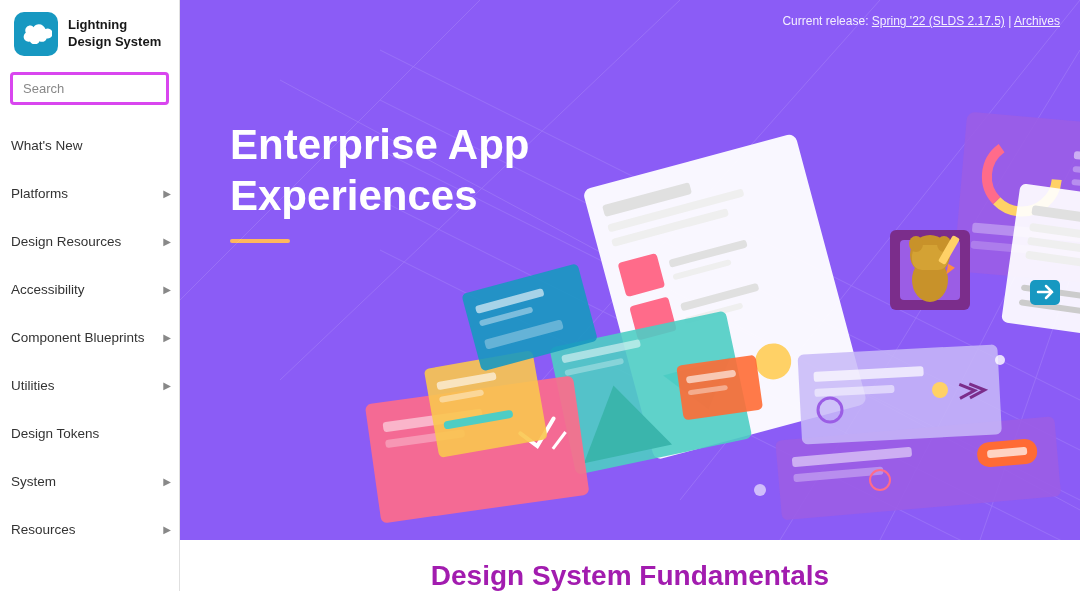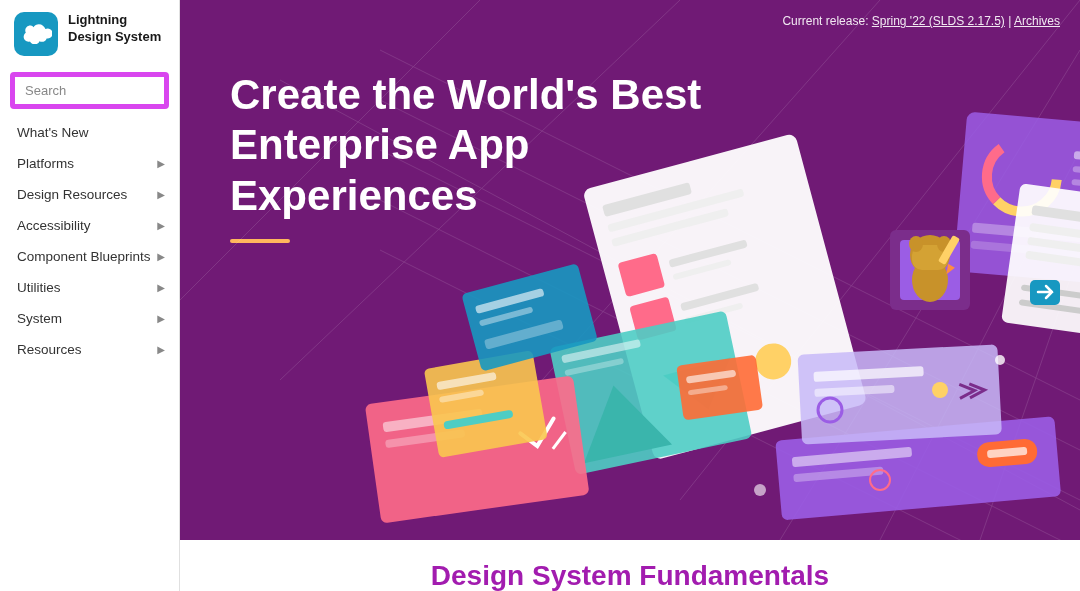--- a/index.html
+++ b/index.html
@@ -12,20 +12,21 @@
       height: 591px;
       background: #fff;
       border-right: 1px solid #e0e0e0;
       display: flex;
       flex-direction: column;
       overflow-y: auto;
     }
 
     .sidebar-logo-area {
       display: flex;
+      align-items: center;
       padding: 12px 14px 8px 14px;
       gap: 10px;
     }
 
     .salesforce-logo {
       width: 44px;
       height: 44px;
       background: #1798c1;
       border-radius: 10px;
       display: flex;
@@ -46,61 +47,62 @@
       line-height: 1.3;
     }
 
     .search-container {
       padding: 8px 10px 8px 10px;
     }
 
     .search-input {
       width: 100%;
       padding: 6px 10px;
-      border: 5px solid #d946ef;
+      border: 3px solid #d946ef;
       border-radius: 4px;
       font-size: 13px;
       color: #555;
       background: #fff;
       outline: none;
     }
 
     .search-input::placeholder { color: #888; }
 
     .nav-list {
       list-style: none;
       flex: 1;
     }
 
     .nav-item {
       display: flex;
       align-items: center;
       justify-content: space-between;
-      padding: 8px 14px;
+      padding: 8px 8px;
       font-size: 13.5px;
       color: #333;
       cursor: pointer;
       border-left: 3px solid transparent;
+      margin-top: 17px;
     }
 
     .nav-item .chevron {
       font-size: 10px;
       color: #888;
     }
 
     
     #main {
       flex: 1;
       height: 591px;
       overflow-y: auto;
       background: #fff;
     }
 
     .hero {
-      background: #701a75;
+      background: #8b5cf6;
       width: 100%;
       height: 540px;
       position: relative;
       overflow: hidden;
       display: flex;
       flex-direction: column;
       justify-content: flex-start;
       padding: 40px 50px;
     }
 
@@ -193,20 +195,23 @@
       </li>
       <li class="nav-item">
         <span>Component Blueprints</span>
         <span class="chevron">▶</span>
       </li>
       <li class="nav-item">
         <span>Utilities</span>
         <span class="chevron">▶</span>
       </li>
       <li class="nav-item">
+        <span>Design Tokens</span>
+      </li>
+      <li class="nav-item">
         <span>System</span>
         <span class="chevron">▶</span>
       </li>
       <li class="nav-item">
         <span>Resources</span>
         <span class="chevron">▶</span>
       </li>
     </ul>
 </aside>
 
@@ -214,21 +219,21 @@
   <div class="hero">
 
     <div class="hero-release-bar">
       <span>Current release:</span>
       <a href="#">Spring '22 (SLDS 2.17.5)</a>
       <span>|</span>
       <a href="#">Archives</a>
     </div>
 
     <div class="hero-title">
-      <span>Create the World's Best</span><br>
+      <br>
       <span>Enterprise App Experiences</span>
     </div>
     <div class="hero-underline"></div>
 
     <svg class="hero-illustration" viewBox="0 0 900 540" xmlns="http://www.w3.org/2000/svg" preserveAspectRatio="xMidYMid slice">
 
       <g opacity="0.15" stroke="white" stroke-width="0.8">
 
         <line x1="200" y1="100" x2="900" y2="450"></line>
         <line x1="200" y1="150" x2="900" y2="500"></line>

